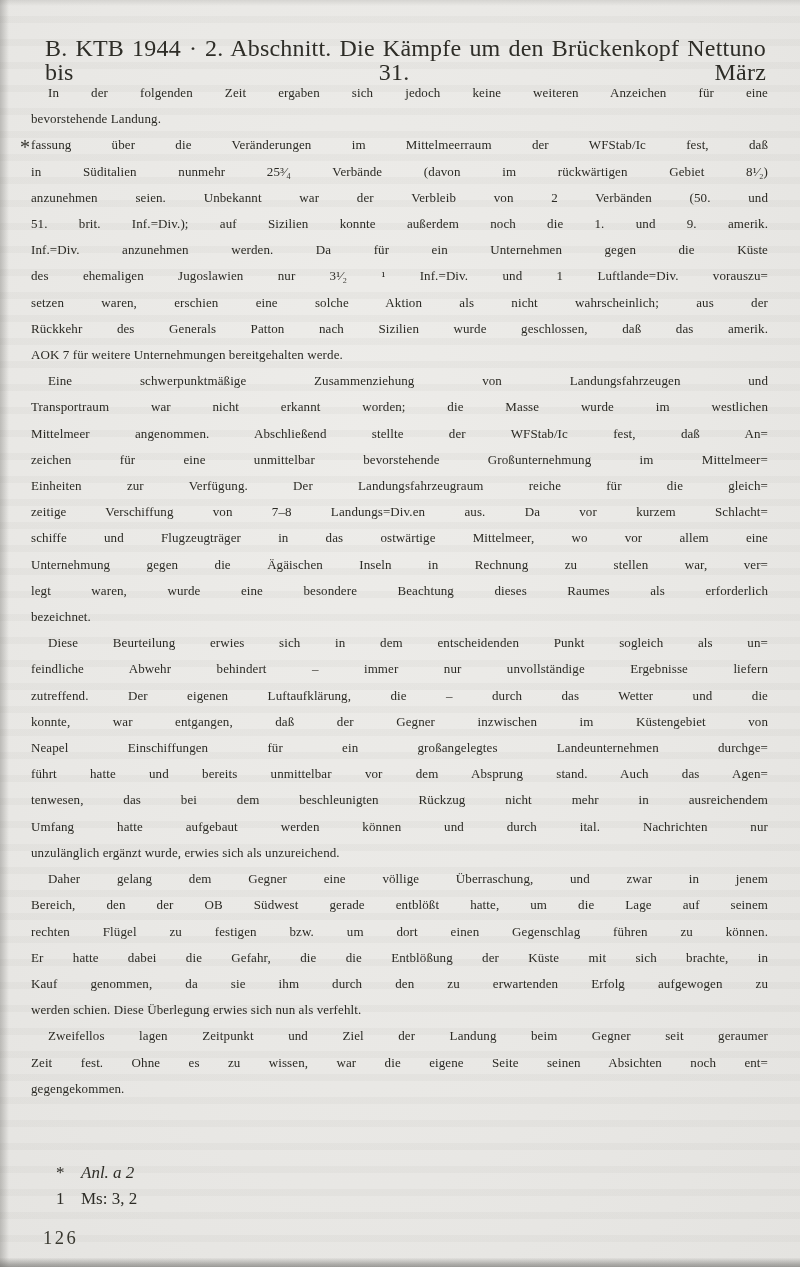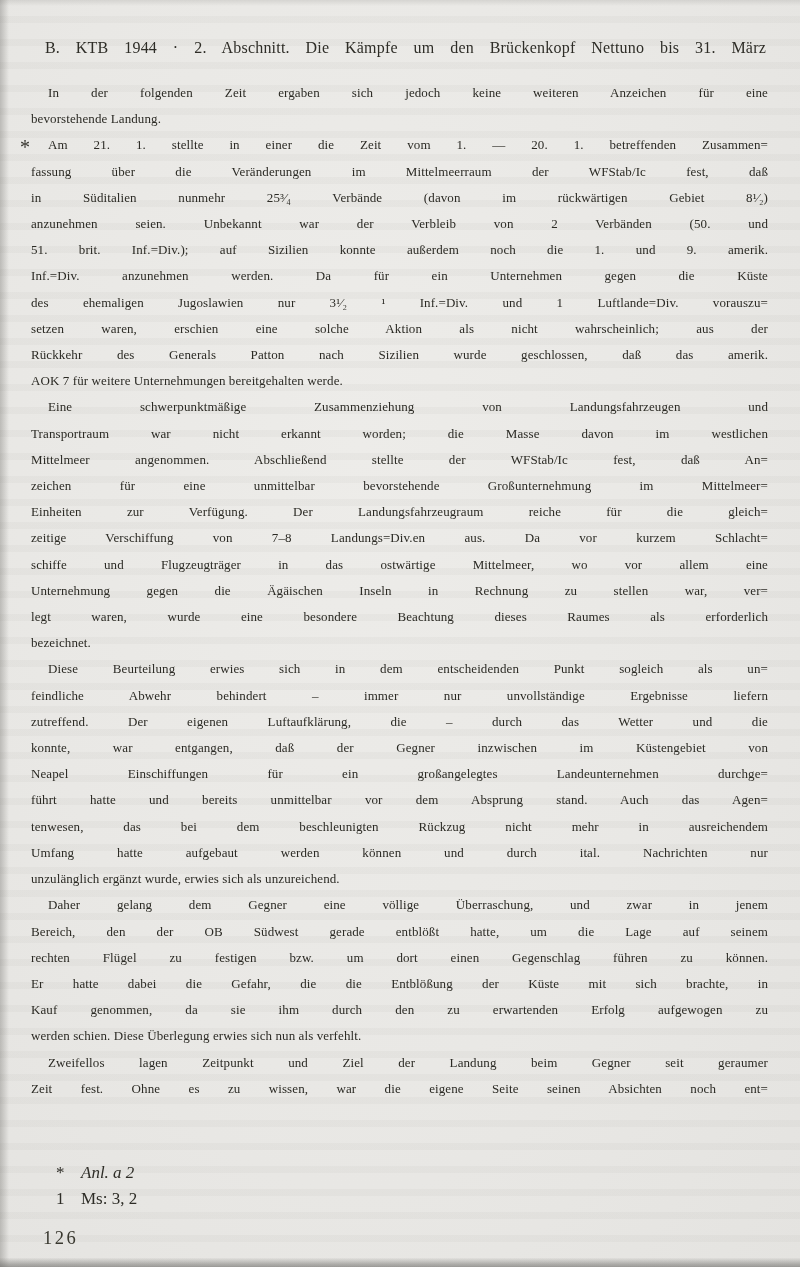--- a/index.html
+++ b/index.html
@@ -20,21 +20,21 @@
     background:linear-gradient(180deg, rgba(100,99,96,0), rgba(100,99,96,0.6));}
   .edge-top{position:absolute;left:0;right:0;top:0;height:6px;
     background:linear-gradient(180deg, rgba(120,119,115,0.18), rgba(120,119,115,0));}
   
   .bleed{position:absolute;inset:0;pointer-events:none;
     background:repeating-linear-gradient(180deg,
       transparent 0px, transparent 16px,
       rgba(125,123,115,0.05) 16px, rgba(125,123,115,0.05) 23px);}
   .running-head{
     position:absolute;left:45px;width:721px;top:36px;
-    font-size:16px;line-height:24px;
+    font-size:24px;line-height:24px;
     text-align:justify;text-align-last:justify;
     color:#2e2d27;letter-spacing:0.2px;
   }
   .text-body{
     position:absolute;left:31px;width:737px;top:80px;
     font-size:13px;line-height:26.2px;color:#2b2a24;
   }
   .line{
     text-align:justify;text-align-last:justify;
     white-space:normal;letter-spacing:0.1px;
@@ -63,32 +63,31 @@
 <div class="page">
   <div class="bleed"></div>
 
   <div class="running-head">B. KTB 1944 · 2. Abschnitt. Die Kämpfe um den Brückenkopf Nettuno bis 31. März</div>
 
   <div class="margin-mark">*</div>
 
   <div class="text-body">
       <div class="line first">In der folgenden Zeit ergaben sich jedoch keine weiteren Anzeichen für eine</div>
       <div class="line final">bevorstehende Landung.</div>
-      <div class="line first">Am 21. 1. stellte in einer die Zeit vom 1. — 20. 1. betreffenden Zusammen=</div>
       <div class="line">fassung über die Veränderungen im Mittelmeerraum der WFStab/Ic fest, daß</div>
       <div class="line">in Süditalien nunmehr 25³⁄₄ Verbände (davon im rückwärtigen Gebiet 8¹⁄₂)</div>
       <div class="line">anzunehmen seien. Unbekannt war der Verbleib von 2 Verbänden (50. und</div>
       <div class="line">51. brit. Inf.=Div.); auf Sizilien konnte außerdem noch die 1. und 9. amerik.</div>
       <div class="line">Inf.=Div. anzunehmen werden. Da für ein Unternehmen gegen die Küste</div>
       <div class="line">des ehemaligen Jugoslawien nur 3¹⁄₂ ¹ Inf.=Div. und 1 Luftlande=Div. vorauszu=</div>
       <div class="line">setzen waren, erschien eine solche Aktion als nicht wahrscheinlich; aus der</div>
       <div class="line">Rückkehr des Generals Patton nach Sizilien wurde geschlossen, daß das amerik.</div>
       <div class="line final">AOK 7 für weitere Unternehmungen bereitgehalten werde.</div>
       <div class="line first">Eine schwerpunktmäßige Zusammenziehung von Landungsfahrzeugen und</div>
-      <div class="line">Transportraum war nicht erkannt worden; die Masse davon im westlichen</div>
+      <div class="line">Transportraum war nicht erkannt worden; die Masse wurde im westlichen</div>
       <div class="line">Mittelmeer angenommen. Abschließend stellte der WFStab/Ic fest, daß An=</div>
       <div class="line">zeichen für eine unmittelbar bevorstehende Großunternehmung im Mittelmeer=</div>
       <div class="line">Einheiten zur Verfügung. Der Landungsfahrzeugraum reiche für die gleich=</div>
       <div class="line">zeitige Verschiffung von 7–8 Landungs=Div.en aus. Da vor kurzem Schlacht=</div>
       <div class="line">schiffe und Flugzeugträger in das ostwärtige Mittelmeer, wo vor allem eine</div>
       <div class="line">Unternehmung gegen die Ägäischen Inseln in Rechnung zu stellen war, ver=</div>
       <div class="line">legt waren, wurde eine besondere Beachtung dieses Raumes als erforderlich</div>
       <div class="line final">bezeichnet.</div>
       <div class="line first">Diese Beurteilung erwies sich in dem entscheidenden Punkt sogleich als un=</div>
       <div class="line">feindliche Abwehr behindert – immer nur unvollständige Ergebnisse liefern</div>
@@ -100,20 +99,21 @@
       <div class="line">Umfang hatte aufgebaut werden können und durch ital. Nachrichten nur</div>
       <div class="line final">unzulänglich ergänzt wurde, erwies sich als unzureichend.</div>
       <div class="line first">Daher gelang dem Gegner eine völlige Überraschung, und zwar in jenem</div>
       <div class="line">Bereich, den der OB Südwest gerade entblößt hatte, um die Lage auf seinem</div>
       <div class="line">rechten Flügel zu festigen bzw. um dort einen Gegenschlag führen zu können.</div>
       <div class="line">Er hatte dabei die Gefahr, die die Entblößung der Küste mit sich brachte, in</div>
       <div class="line">Kauf genommen, da sie ihm durch den zu erwartenden Erfolg aufgewogen zu</div>
       <div class="line final">werden schien. Diese Überlegung erwies sich nun als verfehlt.</div>
       <div class="line first">Zweifellos lagen Zeitpunkt und Ziel der Landung beim Gegner seit geraumer</div>
       <div class="line">Zeit fest. Ohne es zu wissen, war die eigene Seite seinen Absichten noch ent=</div>
+      <div class="line final">gegengekommen.</div>
     </div>
 
   <div class="footnotes">
       <div class="footnote">
         <span class="fn-marker">*</span>
         <span class="fn-text italic">Anl. a 2</span>
       </div>
       <div class="footnote">
         <span class="fn-marker">1</span>
         <span class="fn-text">Ms: 3, 2</span>

